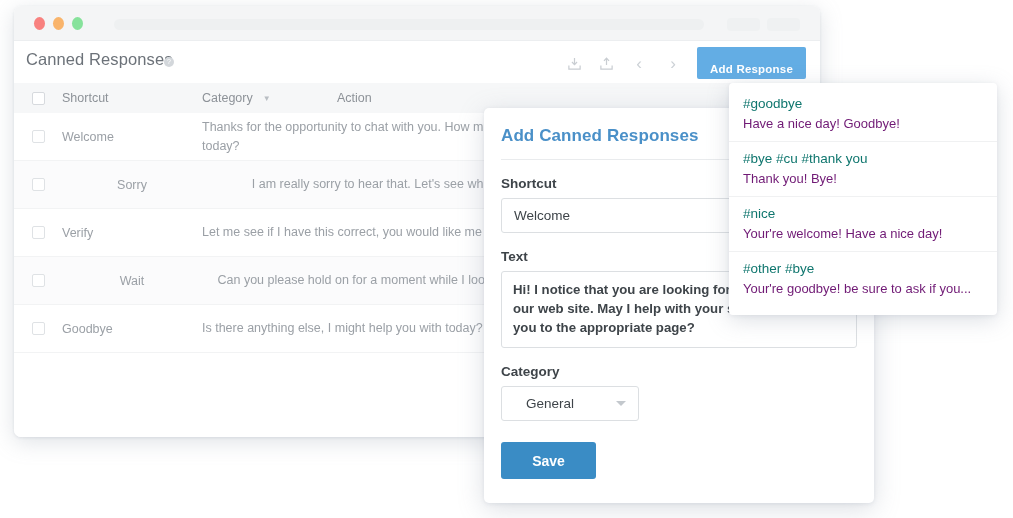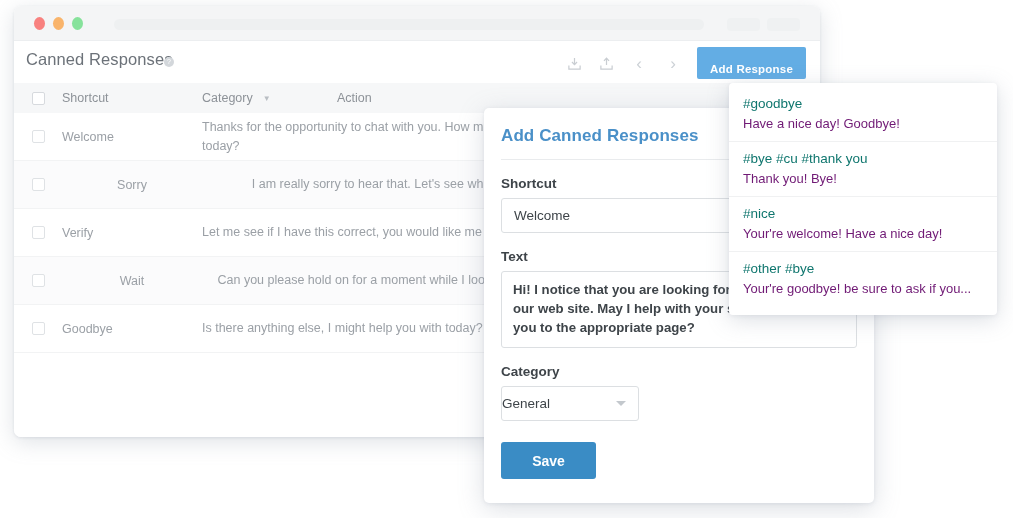--- a/index.html
+++ b/index.html
@@ -114,21 +114,21 @@
   .spacer-16 { height: 16px; }
   .textarea {
     width: 356px; height: 77px; border: 1px solid #dcdfe2; border-radius: 3px;
     background: #fff; padding: 8px 11px;
     font-family: inherit; font-size: 13.2px; font-weight: bold; color: #3e4449;
     line-height: 1.45;
   }
   .select-wrap { position: relative; width: 138px; }
   .select-box {
     width: 138px; height: 35px; border: 1px solid #dcdfe2; border-radius: 3px;
-    background: #fff; padding: 0 0; display: flex; align-items: center;
+    background: #fff; padding: 0 24px; display: flex; align-items: center;
     font-size: 13.5px; color: #3e4449;
   }
   .sel-arrow {
     position: absolute; right: 13px; top: 15px;
     width: 0; height: 0; border-left: 5px solid transparent; border-right: 5px solid transparent;
     border-top: 5px solid #c3c8cd;
   }
   .save-btn {
     margin-top: 21px; width: 95px; height: 37px; border: none; border-radius: 3px;
     background: #3a8cc5; color: #fff; font-family: inherit; font-size: 14px;

